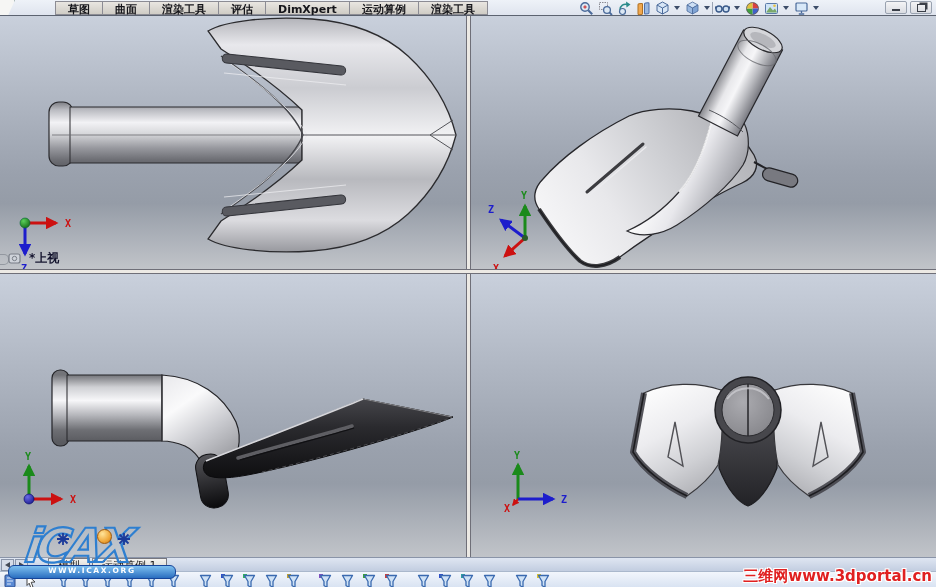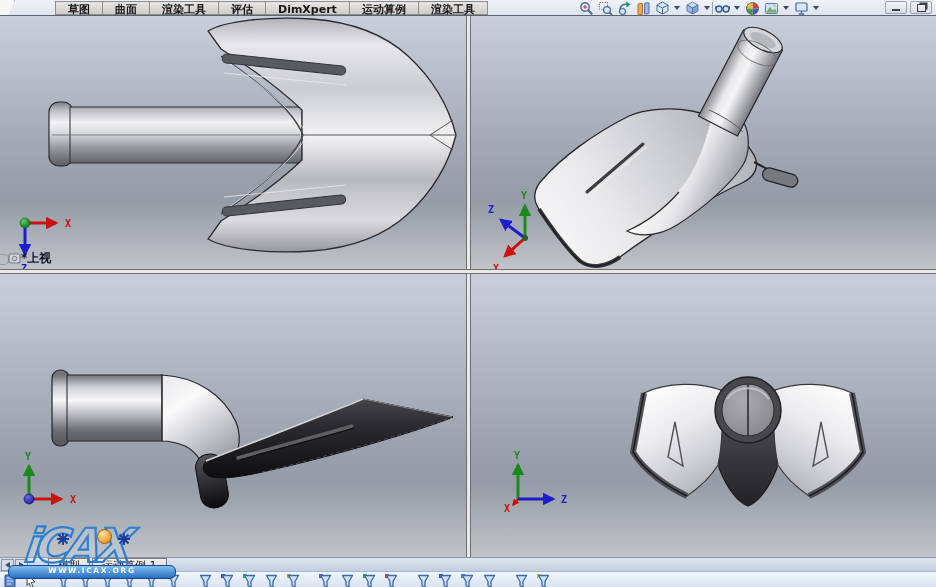--- a/index.html
+++ b/index.html
@@ -35,21 +35,21 @@
   #vp2{left:471px;top:0;width:465px;height:253px;}
   #vp3{left:0;top:258px;width:466px;height:283px;}
   #vp4{left:471px;top:258px;width:465px;height:283px;}
   .vsplit{position:absolute;left:466px;top:0;width:5px;height:541px;background:#ece9e4;
           border-left:1px solid #6f6f78;border-right:1px solid #6f6f78;box-sizing:border-box;z-index:5;}
   .hsplit{position:absolute;left:0;top:253px;width:936px;height:5px;background:#ece9e4;
           border-top:1px solid #6f6f78;border-bottom:1px solid #6f6f78;box-sizing:border-box;z-index:6;}
   .model{position:absolute;left:0;top:0;}
   .triad{position:absolute;}
   .axlbl{font-family:"DejaVu Sans Mono","Liberation Mono",monospace;font-size:10px;font-weight:bold;}
-  #viewlabel1{position:absolute;left:8px;bottom:2px;display:flex;align-items:center;gap:0;}
+  #viewlabel1{position:absolute;left:8px;bottom:2px;display:flex;align-items:center;gap:8px;}
   #viewlabel1 span{font-size:12px;font-weight:600;color:#14142e;}
   #viewlabel-stub{position:absolute;left:0;bottom:4px;width:8px;height:9px;border:1.5px solid #8a8f98;
           border-left:none;border-radius:0 5px 5px 0;opacity:.8;}
 
   
   #tabbar{position:absolute;left:0;top:557px;width:936px;height:14px;
           background:linear-gradient(180deg,#dfe6f2,#c2cde0);border-top:1px solid #8a94a8;box-sizing:border-box;}
   .navbtn{position:absolute;top:1px;width:13px;height:12px;background:#d6dce8;border:1px solid #8a94a8;
           box-sizing:border-box;display:flex;align-items:center;justify-content:center;}
   #nav-left{left:1px;} #nav-right{left:15px;}
@@ -540,14 +540,15 @@
     <span id="icax-letters">iCAX</span>
     <span id="icax-ball"></span>
     <svg class="icax-star" id="icax-star1" width="12" height="12">
         <path d="M6,0 V12 M0,6 H12 M1.5,1.5 L10.5,10.5 M10.5,1.5 L1.5,10.5" stroke="#1a3a9a" stroke-width="1.8"></path>
       </svg>
     <svg class="icax-star" id="icax-star2" width="12" height="12">
         <path d="M6,0 V12 M0,6 H12 M1.5,1.5 L10.5,10.5 M10.5,1.5 L1.5,10.5" stroke="#1a3a9a" stroke-width="1.8"></path>
       </svg>
     <div id="icax-ribbon">WWW.ICAX.ORG</div>
   </div>
+  <div id="portal-mark">三维网www.3dportal.cn</div>
 
 </div>
 
 </body></html>

